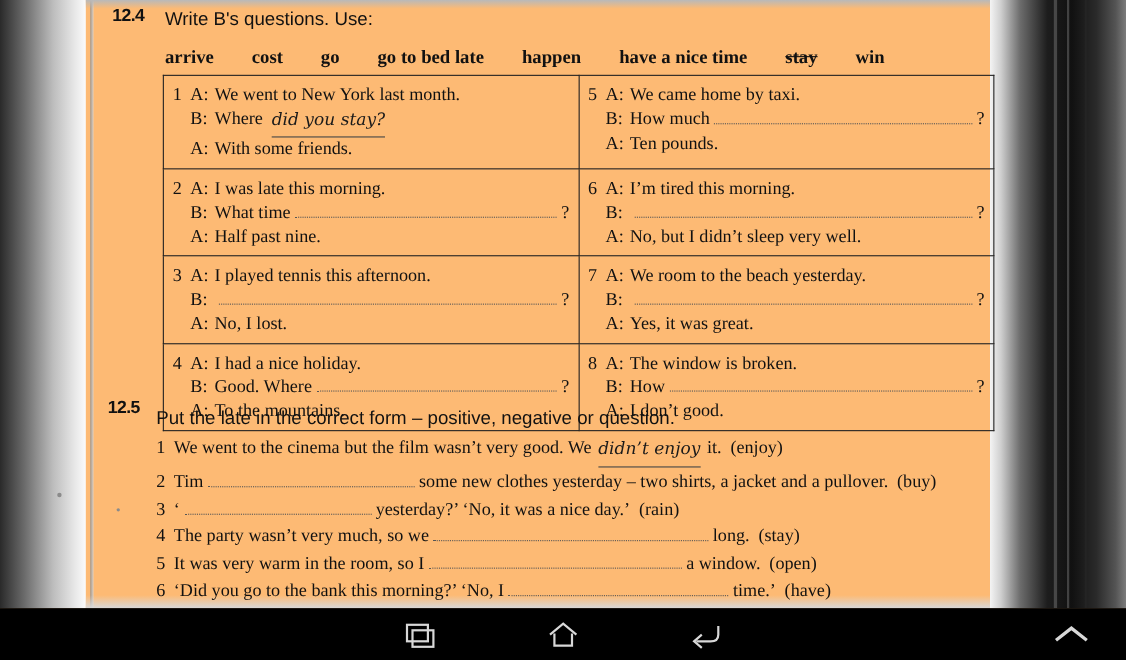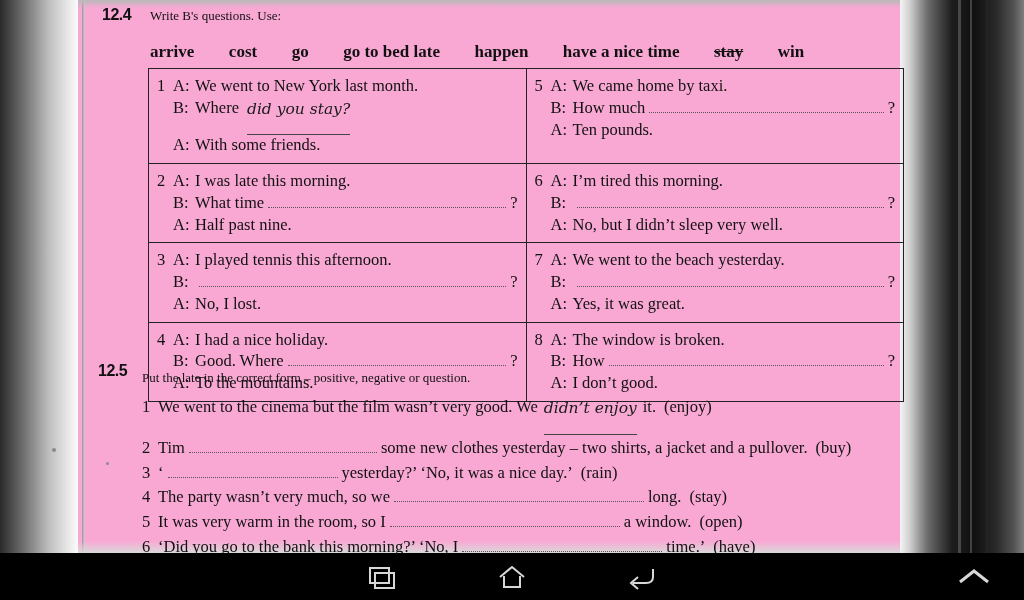--- a/index.html
+++ b/index.html
@@ -18,21 +18,21 @@
     width: 1024px;
     height: 600px;
     background: #1a1a1a;
   }
   
   .page-photo {
     position: absolute;
     left: 0; top: 0;
     width: 1024px;
     height: 553px;
-    background: #f9a8d4;
+    background: #fdba74;
     overflow: hidden;
   }
   
   .gutter-left {
     position: absolute;
     left: 0; top: 0;
     width: 78px;
     height: 553px;
     background: linear-gradient(90deg, #2a2a2a 0%, #6a6a6a 28%, #bdbdbd 62%, #e9e9e9 88%, #fbfbfb 100%);
   }
@@ -79,22 +79,22 @@
   
   .ex-num {
     position: absolute;
     font-family: "Liberation Sans", sans-serif;
     font-weight: bold;
     font-size: 16px;
     letter-spacing: -0.5px;
   }
   .ex-instr {
     position: absolute;
-    font-family: Liberation Serif, serif;
-    font-size: 13px;
+    font-family: Liberation Sans, sans-serif;
+    font-size: 17px;
   }
 
   
   .verbbank {
     position: absolute;
     left: 54px;
     top: 42px;
     width: 720px;
     font-family: "Liberation Serif", serif;
     font-weight: bold;
@@ -150,21 +150,21 @@
     font-family: "DejaVu Serif", serif;
     font-style: italic;
     font-size: 15.5px;
     color: #1a1a1a;
     white-space: nowrap;
     position: relative;
     top: 1px;
   }
   .hand-underline {
     border-bottom: 1px solid #444;
-    padding-bottom: 15px;
+    padding-bottom: 5px;
   }
 
   
   .list125 {
     position: absolute;
     left: 46px;
     top: 396px;
     width: 740px;
     font-size: 16.5px;
     line-height: 1.36;
@@ -377,21 +377,21 @@
                 </div>
               </div>
             </div>
           </td>
           <td>
             <div class="qrow">
               <div class="qnum">7</div>
               <div class="qbody">
                 <div class="line">
                   <span class="spk">A:</span>
-                  <span class="txt">We went to the beach yesterday.</span>
+                  <span class="txt">We room to the beach yesterday.</span>
                 </div>
                 <div class="line">
                   <span class="spk">B:</span>
                   <span class="dots"></span>
                   <span class="qmark">?</span>
                 </div>
                 <div class="line">
                   <span class="spk">A:</span>
                   <span class="txt">Yes, it was great.</span>
                 </div>

